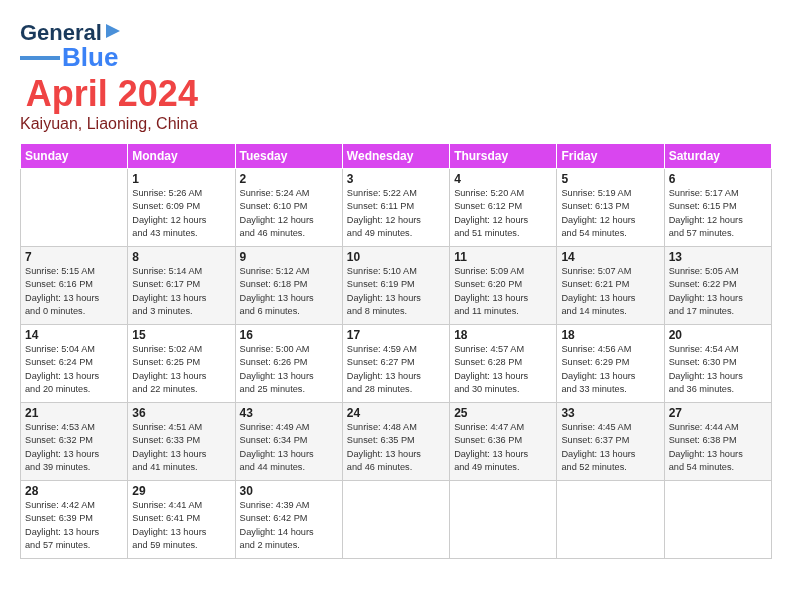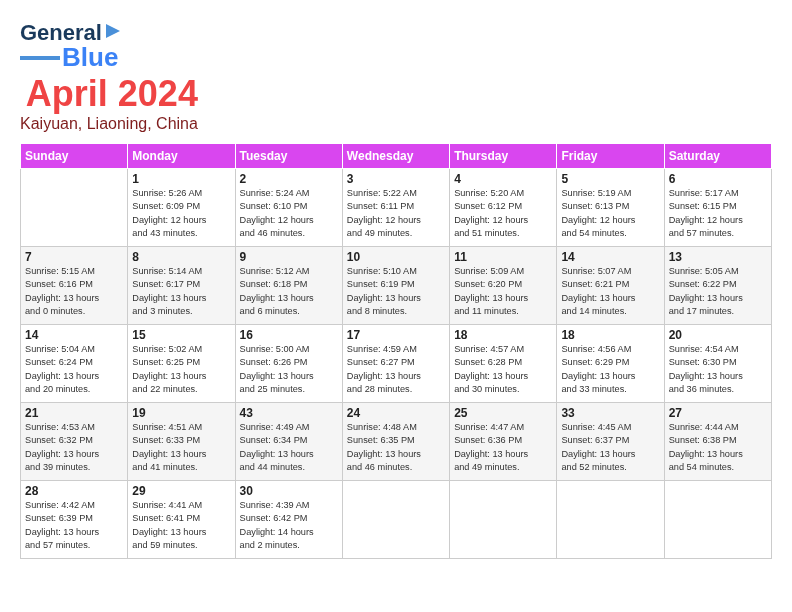--- a/index.html
+++ b/index.html
@@ -209,21 +209,21 @@
             <span class="day-num">20</span>
             <div class="day-info">Sunrise: 4:54 AM<br>Sunset: 6:30 PM<br>Daylight: 13 hours<br>and 36 minutes.</div>
           </td>
         </tr>
         <tr>
           <td>
             <span class="day-num">21</span>
             <div class="day-info">Sunrise: 4:53 AM<br>Sunset: 6:32 PM<br>Daylight: 13 hours<br>and 39 minutes.</div>
           </td>
           <td>
-            <span class="day-num">19</span>
+            <span class="day-num">36</span>
             <div class="day-info">Sunrise: 4:51 AM<br>Sunset: 6:33 PM<br>Daylight: 13 hours<br>and 41 minutes.</div>
           </td>
           <td>
             <span class="day-num">43</span>
             <div class="day-info">Sunrise: 4:49 AM<br>Sunset: 6:34 PM<br>Daylight: 13 hours<br>and 44 minutes.</div>
           </td>
           <td>
             <span class="day-num">24</span>
             <div class="day-info">Sunrise: 4:48 AM<br>Sunset: 6:35 PM<br>Daylight: 13 hours<br>and 46 minutes.</div>
           </td>

